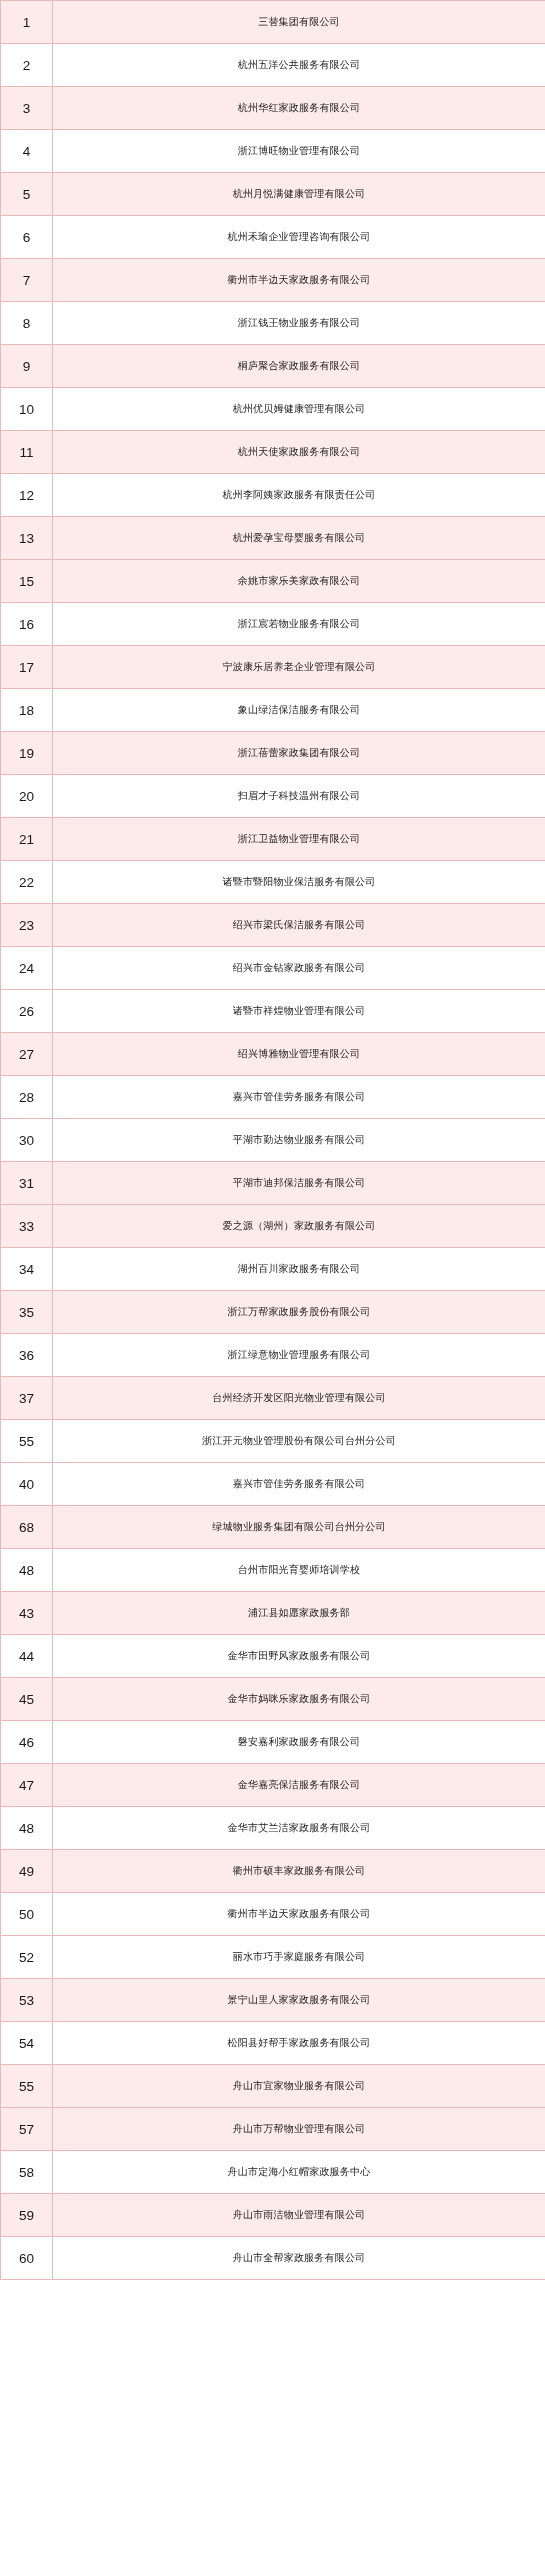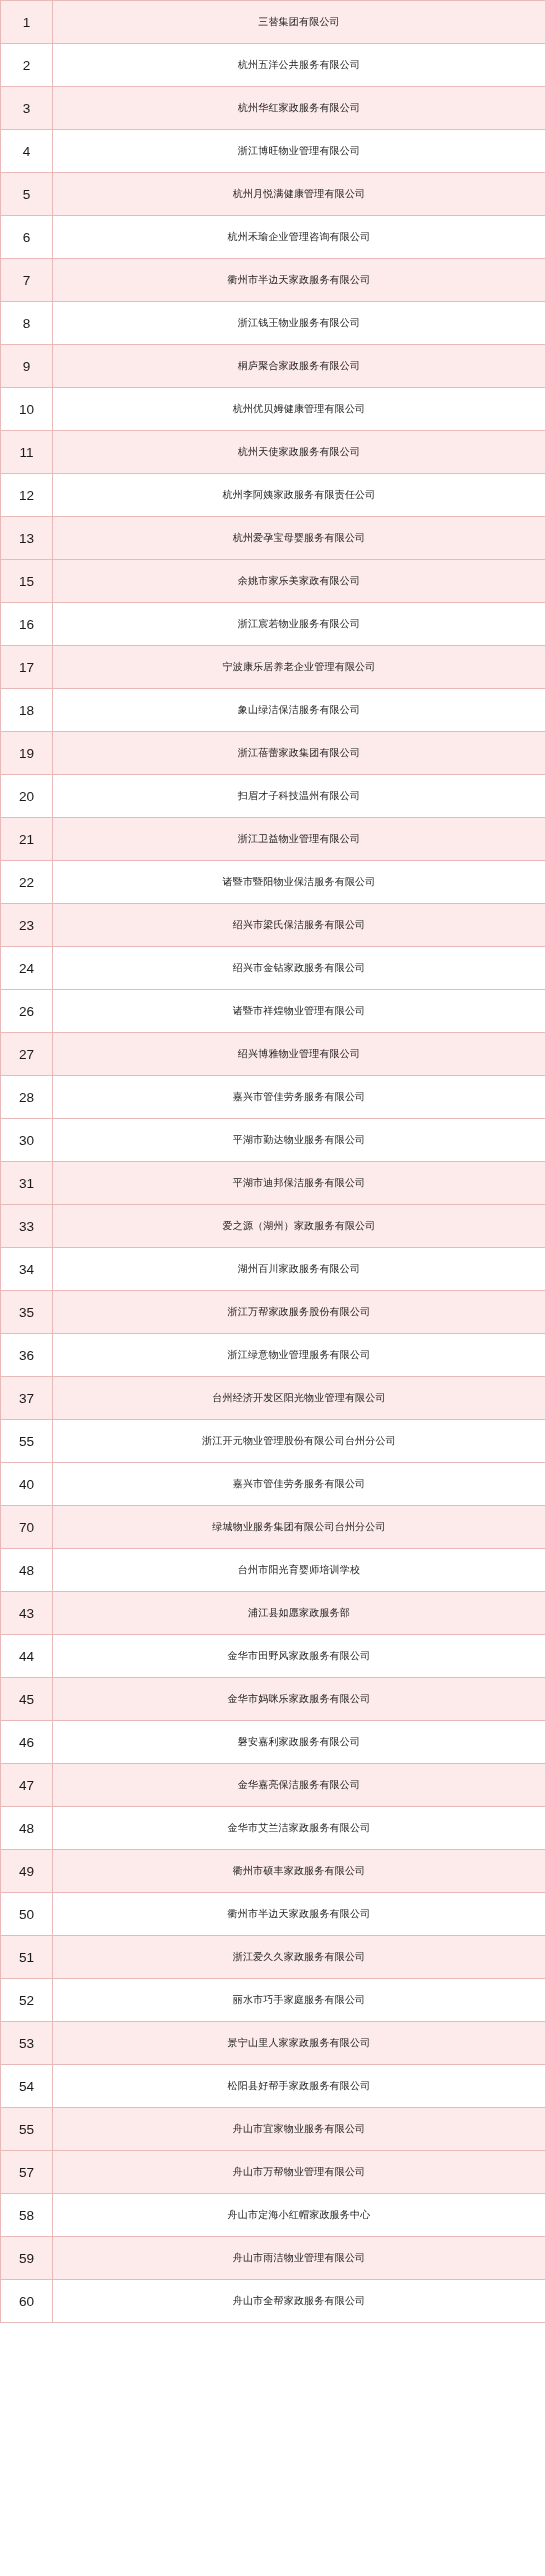--- a/index.html
+++ b/index.html
@@ -187,21 +187,21 @@
         </tr>
         <tr class="row-odd">
           <td class="idx-cell">55</td>
           <td class="name-cell">浙江开元物业管理股份有限公司台州分公司</td>
         </tr>
         <tr class="row-odd">
           <td class="idx-cell">40</td>
           <td class="name-cell">嘉兴市管佳劳务服务有限公司</td>
         </tr>
         <tr class="row-even">
-          <td class="idx-cell">70</td>
+          <td class="idx-cell">68</td>
           <td class="name-cell">绿城物业服务集团有限公司台州分公司</td>
         </tr>
         <tr class="row-odd">
           <td class="idx-cell">48</td>
           <td class="name-cell">台州市阳光育婴师培训学校</td>
         </tr>
         <tr class="row-even">
           <td class="idx-cell">43</td>
           <td class="name-cell">浦江县如愿家政服务部</td>
         </tr>
@@ -225,24 +225,20 @@
           <td class="idx-cell">48</td>
           <td class="name-cell">金华市艾兰洁家政服务有限公司</td>
         </tr>
         <tr class="row-even">
           <td class="idx-cell">49</td>
           <td class="name-cell">衢州市硕丰家政服务有限公司</td>
         </tr>
         <tr class="row-odd">
           <td class="idx-cell">50</td>
           <td class="name-cell">衢州市半边天家政服务有限公司</td>
-        </tr>
-        <tr class="row-even">
-          <td class="idx-cell">51</td>
-          <td class="name-cell">浙江爱久久家政服务有限公司</td>
         </tr>
         <tr class="row-odd">
           <td class="idx-cell">52</td>
           <td class="name-cell">丽水市巧手家庭服务有限公司</td>
         </tr>
         <tr class="row-even">
           <td class="idx-cell">53</td>
           <td class="name-cell">景宁山里人家家政服务有限公司</td>
         </tr>
         <tr class="row-odd">

